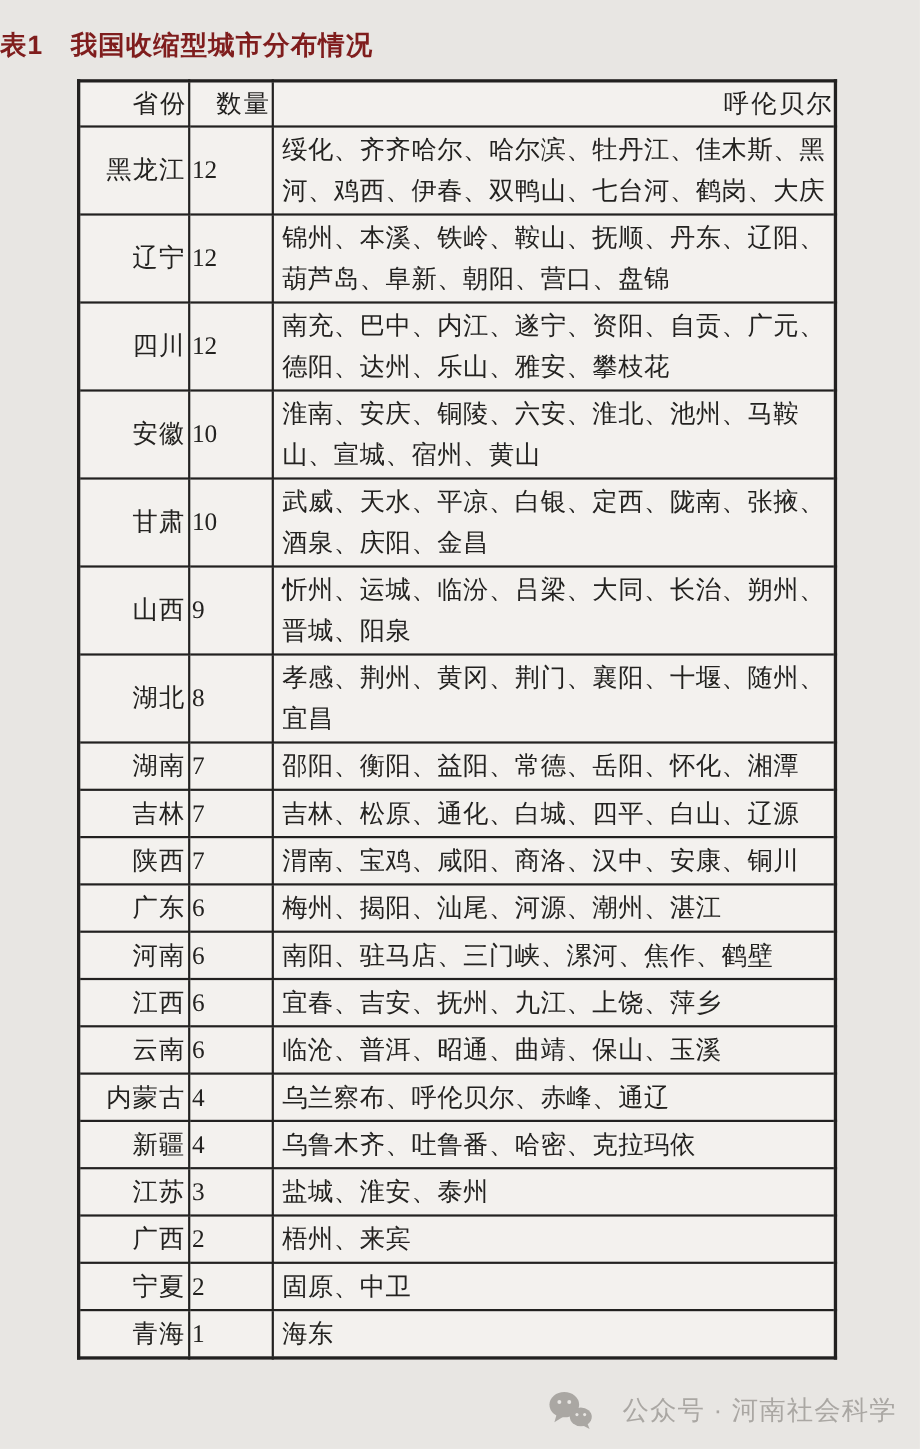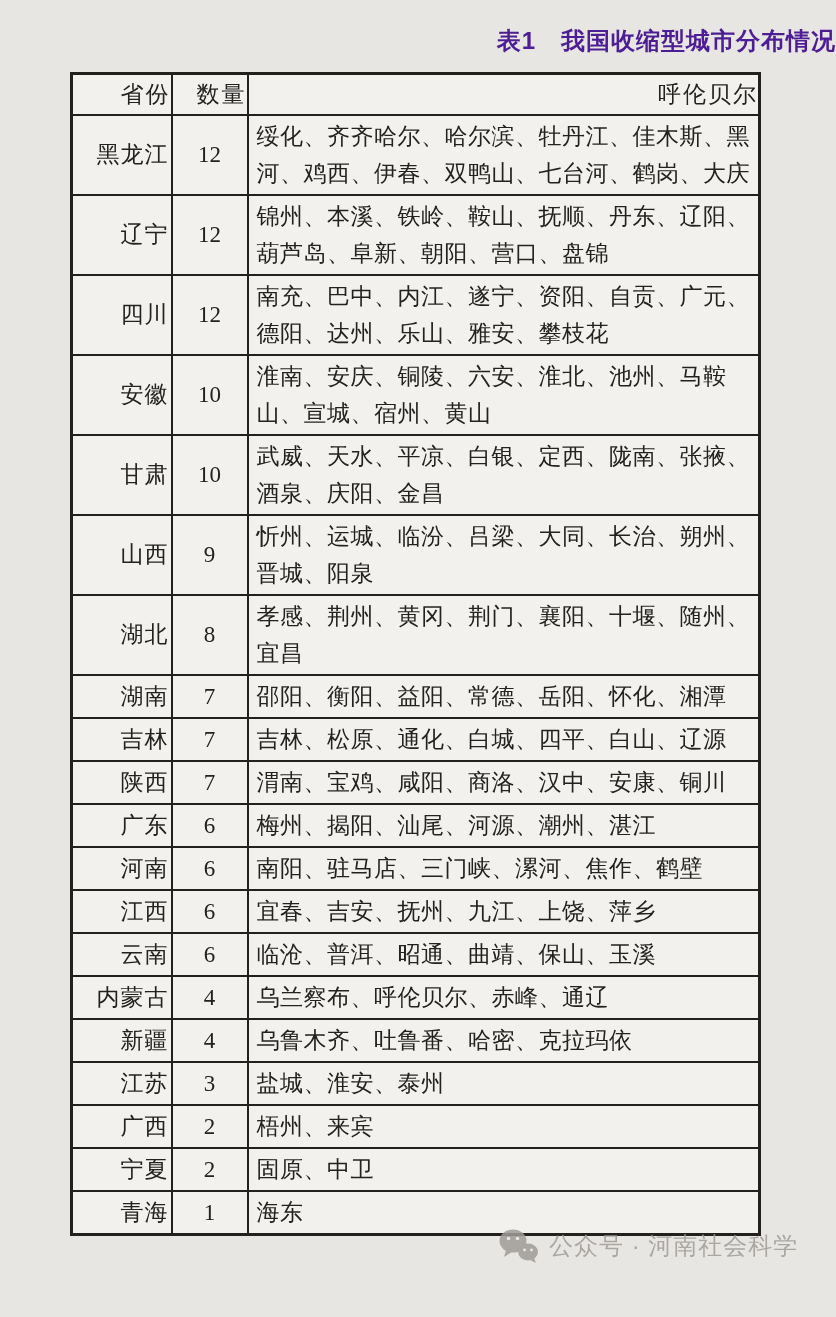--- a/index.html
+++ b/index.html
@@ -6,26 +6,26 @@
   html, body {
     width: 836px; height: 1317px;
     background: #e8e6e3;
     font-family: "Liberation Serif", "DejaVu Serif", serif;
     color: #232220;
     overflow: hidden;
     position: relative;
   }
   .page-title {
     padding-top: 25px;
-    text-align: right;
+    text-align: left;
     font-family: "Liberation Sans", "DejaVu Sans", sans-serif;
     font-weight: bold;
     font-size: 24px;
     letter-spacing: 1px;
-    color: #4c1d95;
+    color: #7f1d1d;
   }
   .table-wrap {
     position: absolute;
     left: 70px; top: 72px;
     width: 688px;
   }
   table.main-table {
     width: 688px;
     border-collapse: collapse;
     background: #f3f1ee;
@@ -47,38 +47,37 @@
   col.c-cities   { width: 512px; }
   td { vertical-align: middle; }
   td.td-province {
     text-align: right;
     font-size: 23px;
     letter-spacing: 1px;
     padding: 2px 2px;
     line-height: 37px;
   }
   td.td-count {
-    text-align: center;
     font-size: 23px;
     padding: 2px 2px;
     line-height: 37px;
   }
   td.td-cities {
     font-size: 23px;
     padding: 2px 8px;
     line-height: 37px;
     letter-spacing: 0.5px;
     word-break: break-all;
   }
   .watermark {
     position: absolute;
-    left: 498px; top: 1228px;
+    left: 498px; top: 1264px;
     display: flex;
     align-items: center;
-    gap: 9px;
+    gap: 26px;
     color: #a09d99;
     font-family: "Liberation Sans", "DejaVu Sans", sans-serif;
     font-size: 24px;
     letter-spacing: 1px;
     opacity: 0.85;
     z-index: 5;
     white-space: nowrap;
   }
   .wm-icon svg { display: block; }
 </style>

